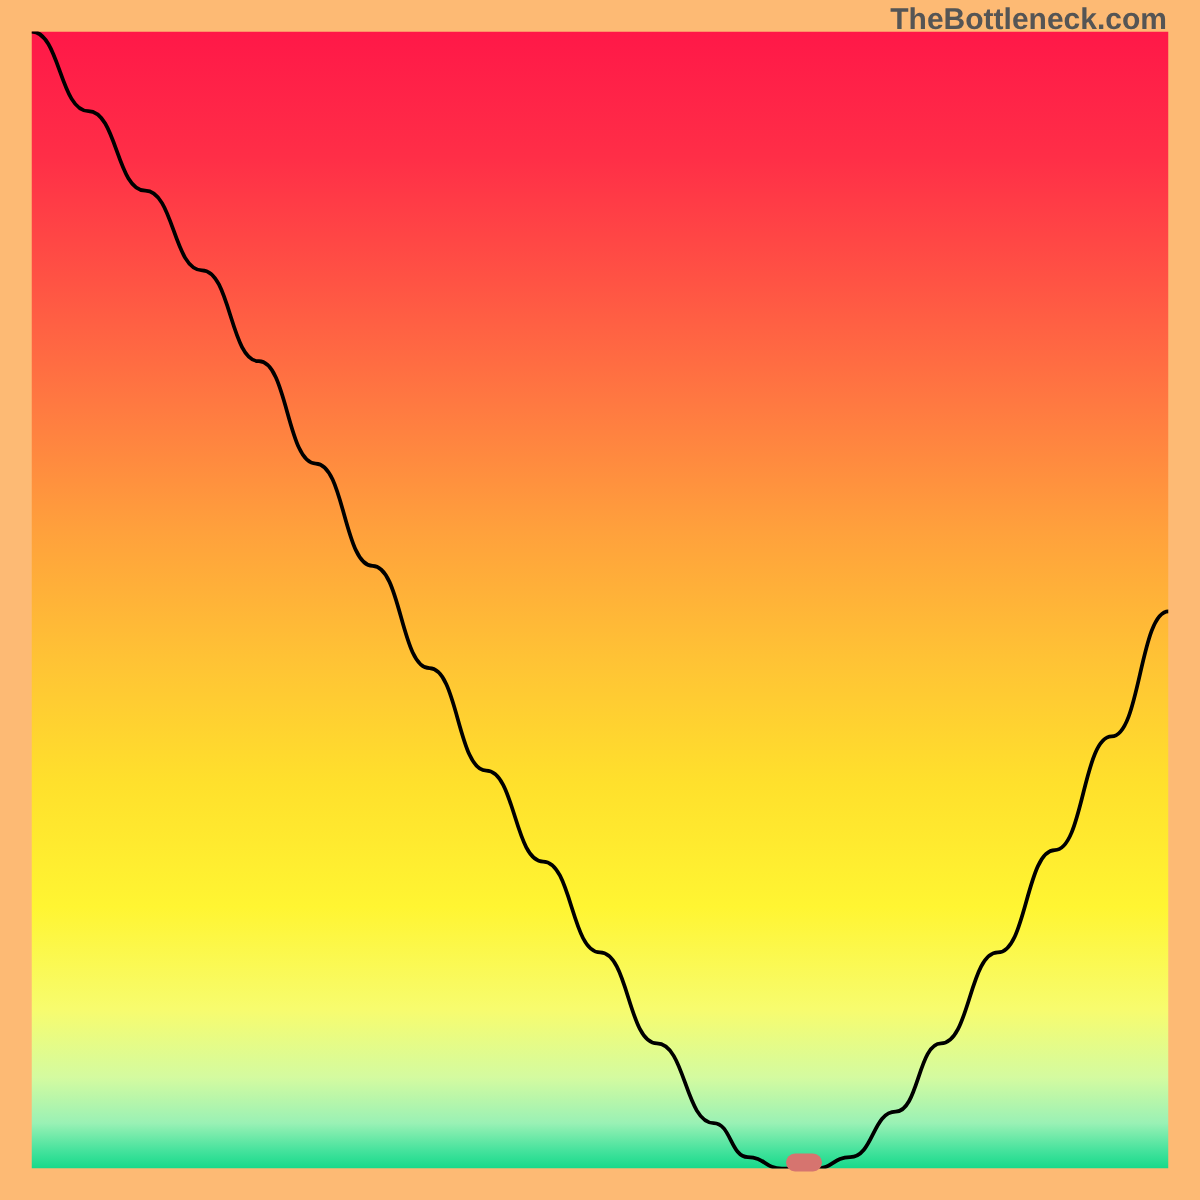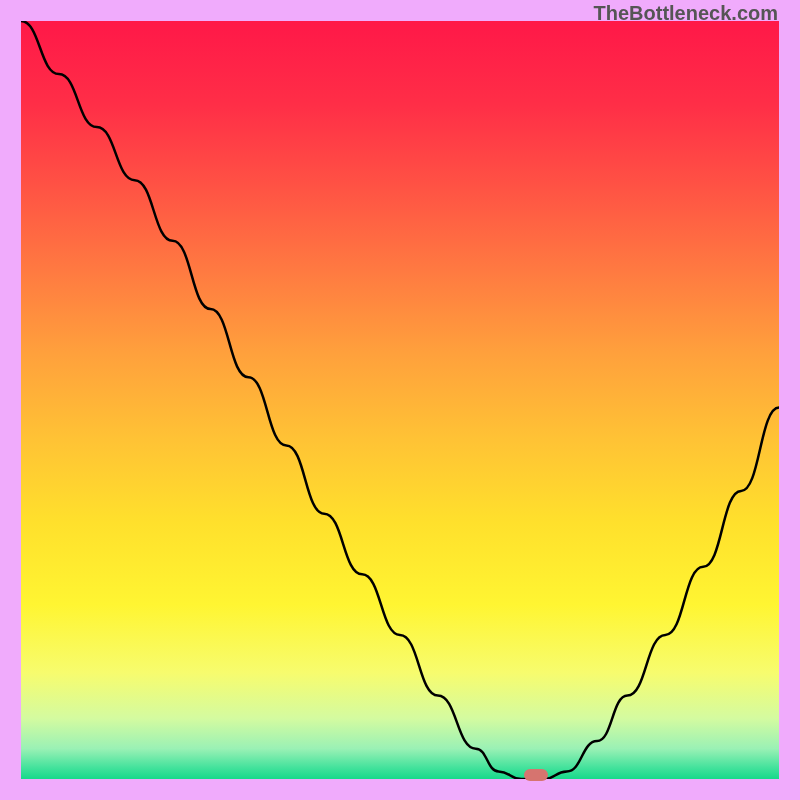--- a/index.html
+++ b/index.html
@@ -8,21 +8,21 @@
     background: #000;
     width: 800px;
     height: 800px;
     overflow: hidden;
     font-family: Arial, sans-serif;
   }
   .chart-container {
     position: relative;
     width: 800px;
     height: 800px;
-    background: #f0abfc;
+    background: #fdba74;
   }
   .plot-area {
     position: absolute;
     left: 21px;
     top: 21px;
     width: 758px;
     height: 758px;
   }
   .watermark {
     position: absolute;

